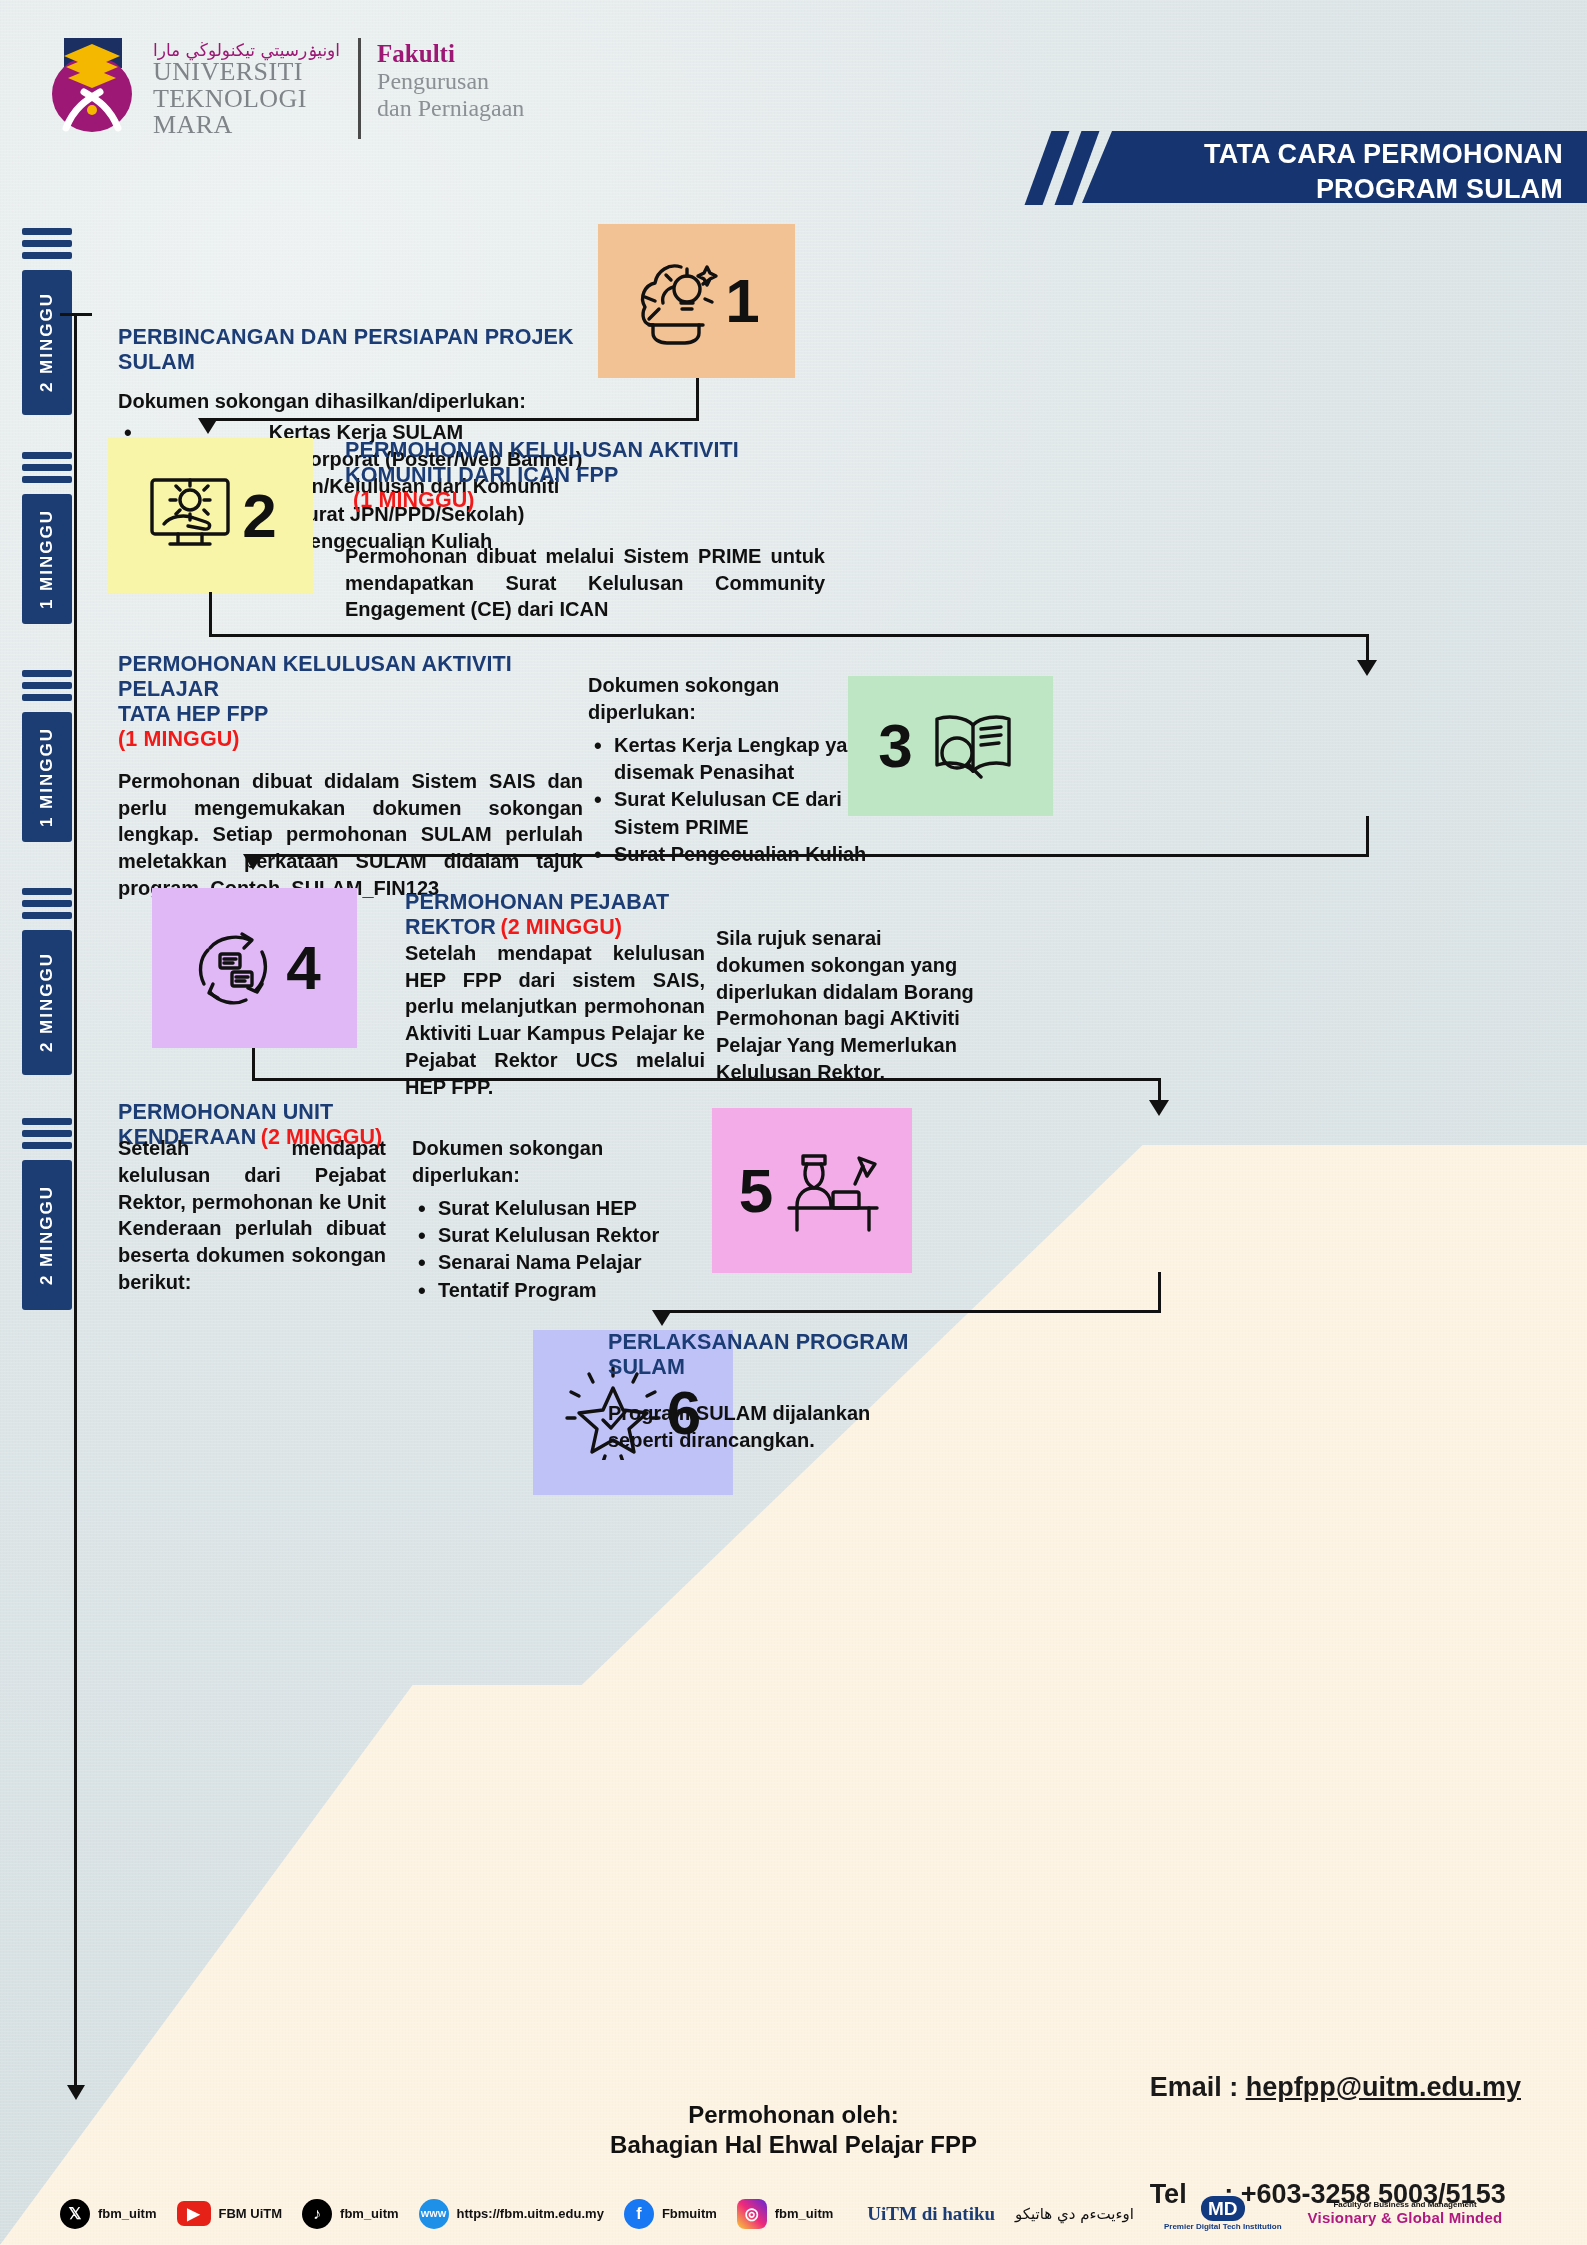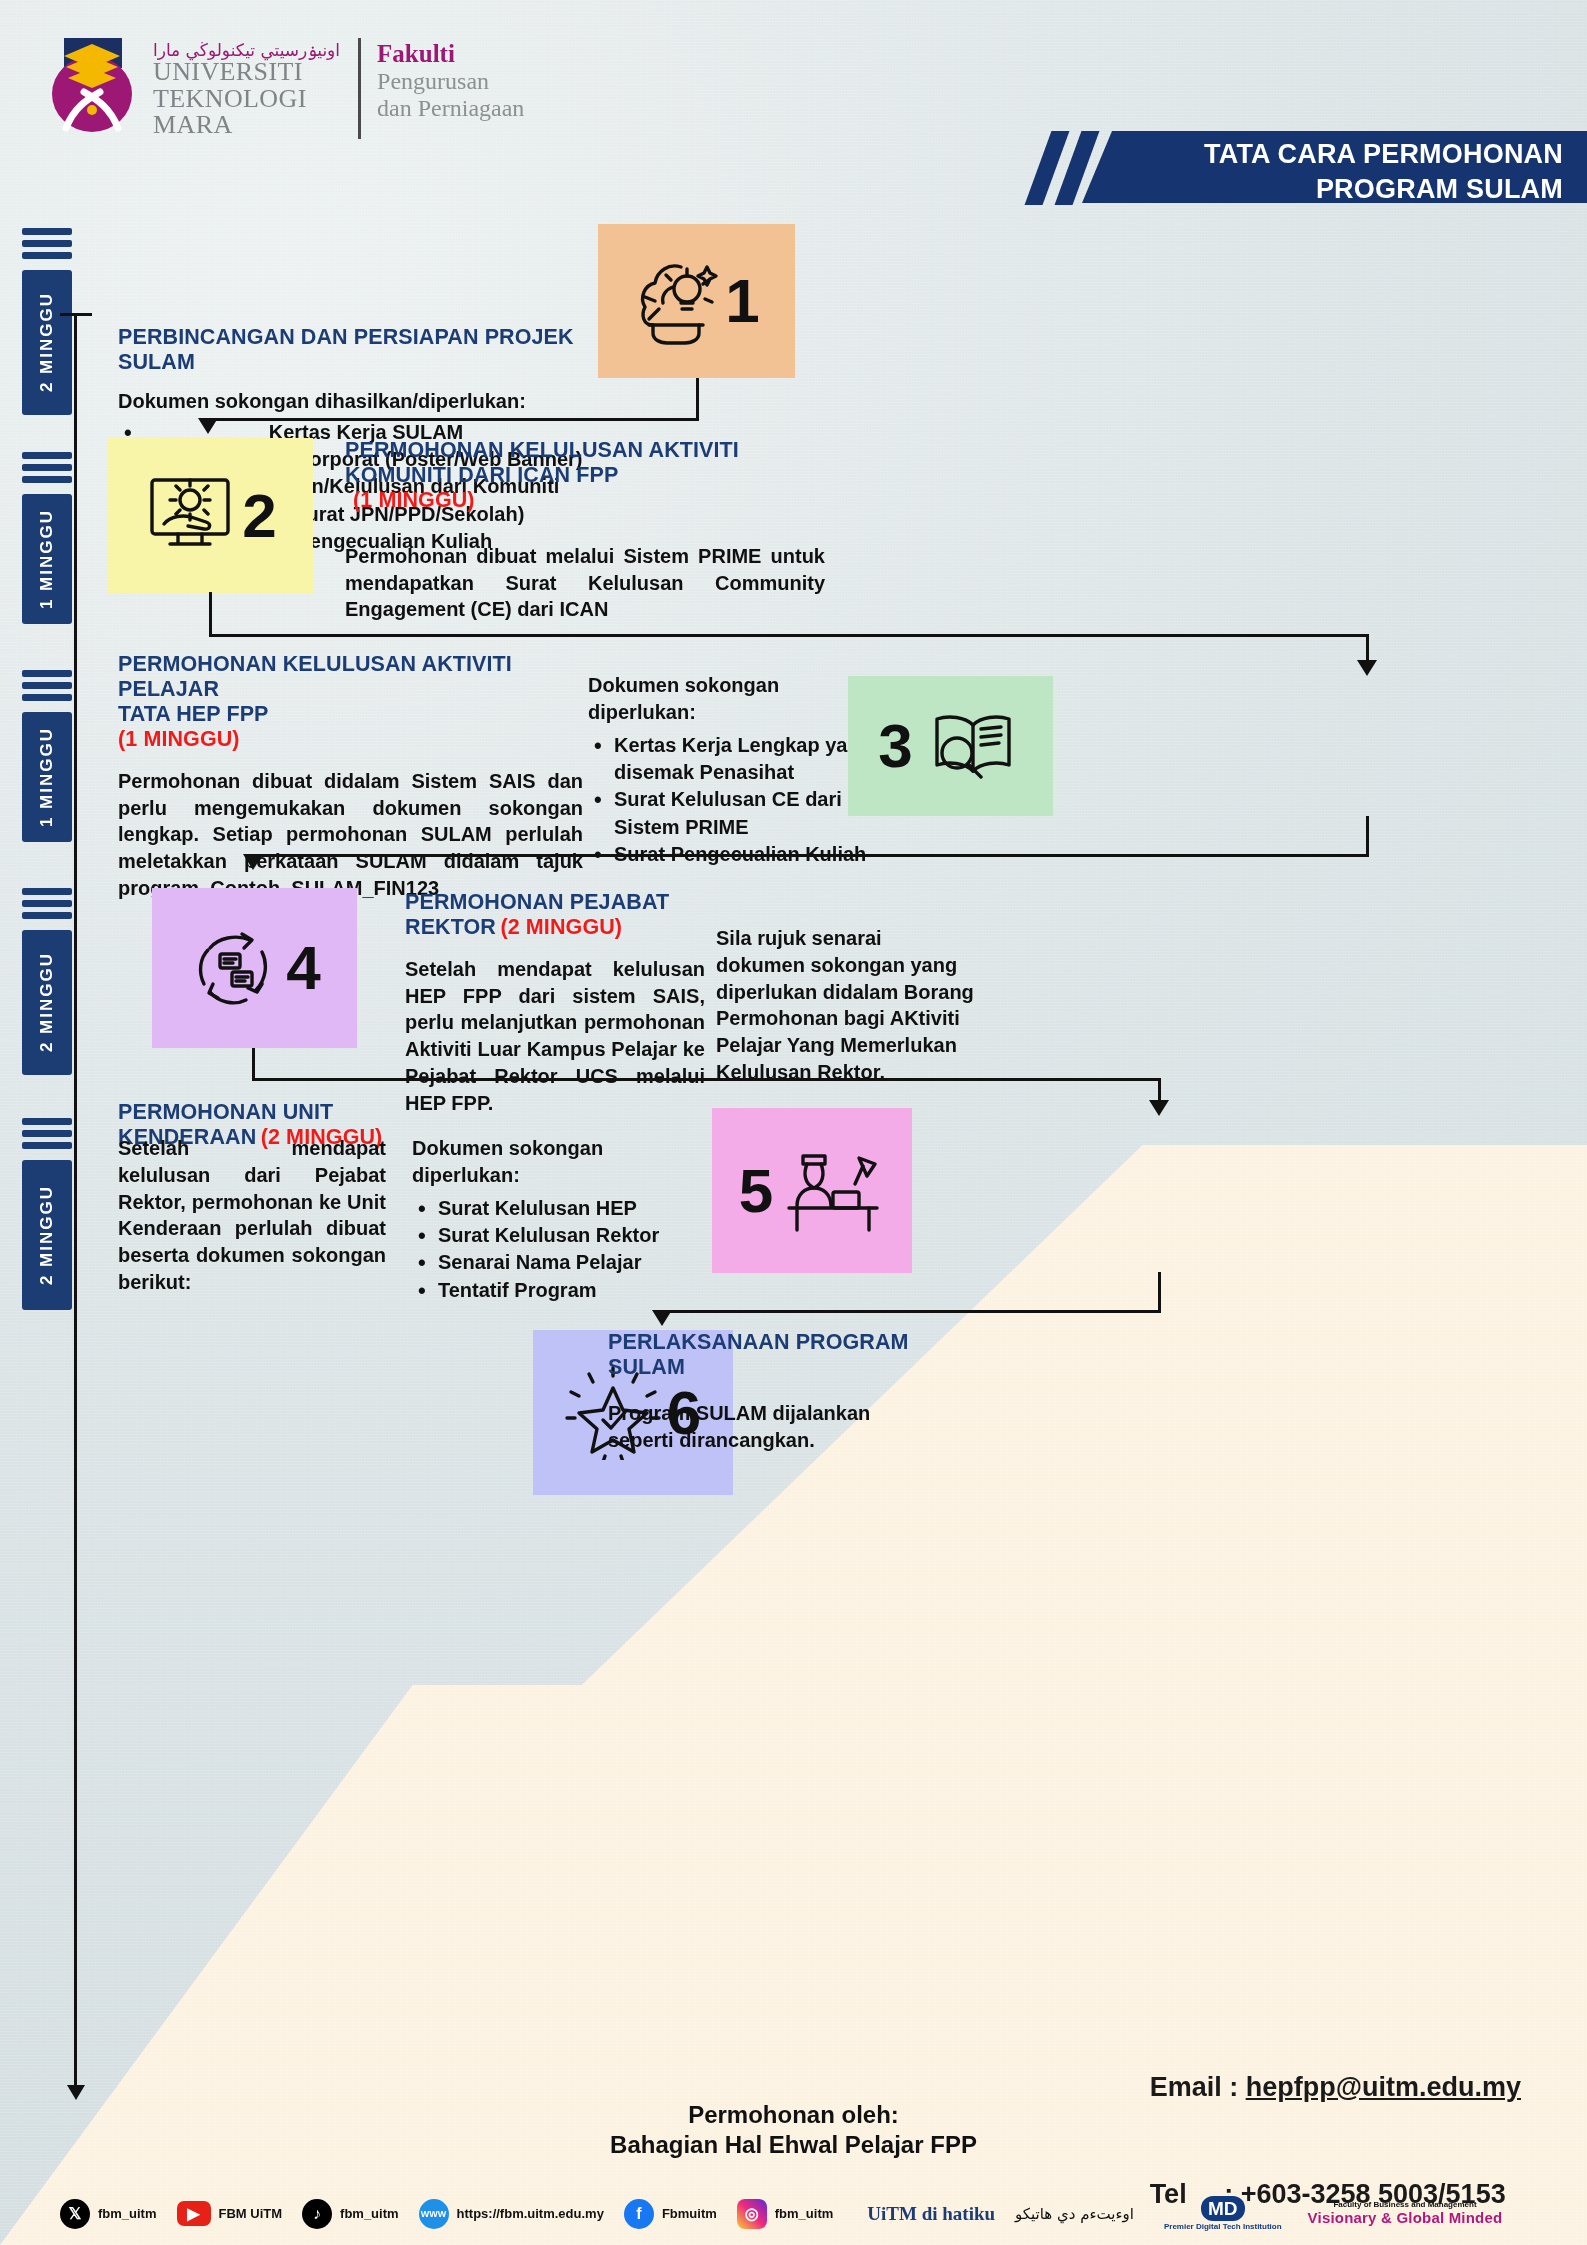--- a/index.html
+++ b/index.html
@@ -389,21 +389,21 @@
       </g>
     </svg>
     <div class="num">4</div>
   </div>
 
   <div class="blk" style="left:405px; top:890px; width:300px;">
     <div>
       <span class="h-blue">PERMOHONAN PEJABAT REKTOR</span>
       <span class="h-blue h-red">(2 MINGGU)</span>
     </div>
-    <div class="body-txt just" style="margin-top:16px;">Setelah mendapat kelulusan HEP FPP dari sistem SAIS, perlu melanjutkan permohonan Aktiviti Luar Kampus Pelajar ke Pejabat Rektor UCS melalui HEP FPP.</div>
+    <div class="body-txt just" style="">Setelah mendapat kelulusan HEP FPP dari sistem SAIS, perlu melanjutkan permohonan Aktiviti Luar Kampus Pelajar ke Pejabat Rektor UCS melalui HEP FPP.</div>
   </div>
 
   <div class="blk" style="left:716px; top:925px; width:260px;">
     <div class="body-txt">Sila rujuk senarai dokumen sokongan yang diperlukan didalam Borang Permohonan bagi AKtiviti Pelajar Yang Memerlukan Kelulusan Rektor.</div>
   </div>
 
   <div class="conn" style="left:0;top:0;width:1587px;height:2245px;">
     <div class="v" style="left:252px; top:1048px; height:32px;"></div>
     <div class="h" style="left:252px; top:1078px; width:909px;"></div>
     <div class="v" style="left:1158px; top:1078px; height:30px;"></div>

